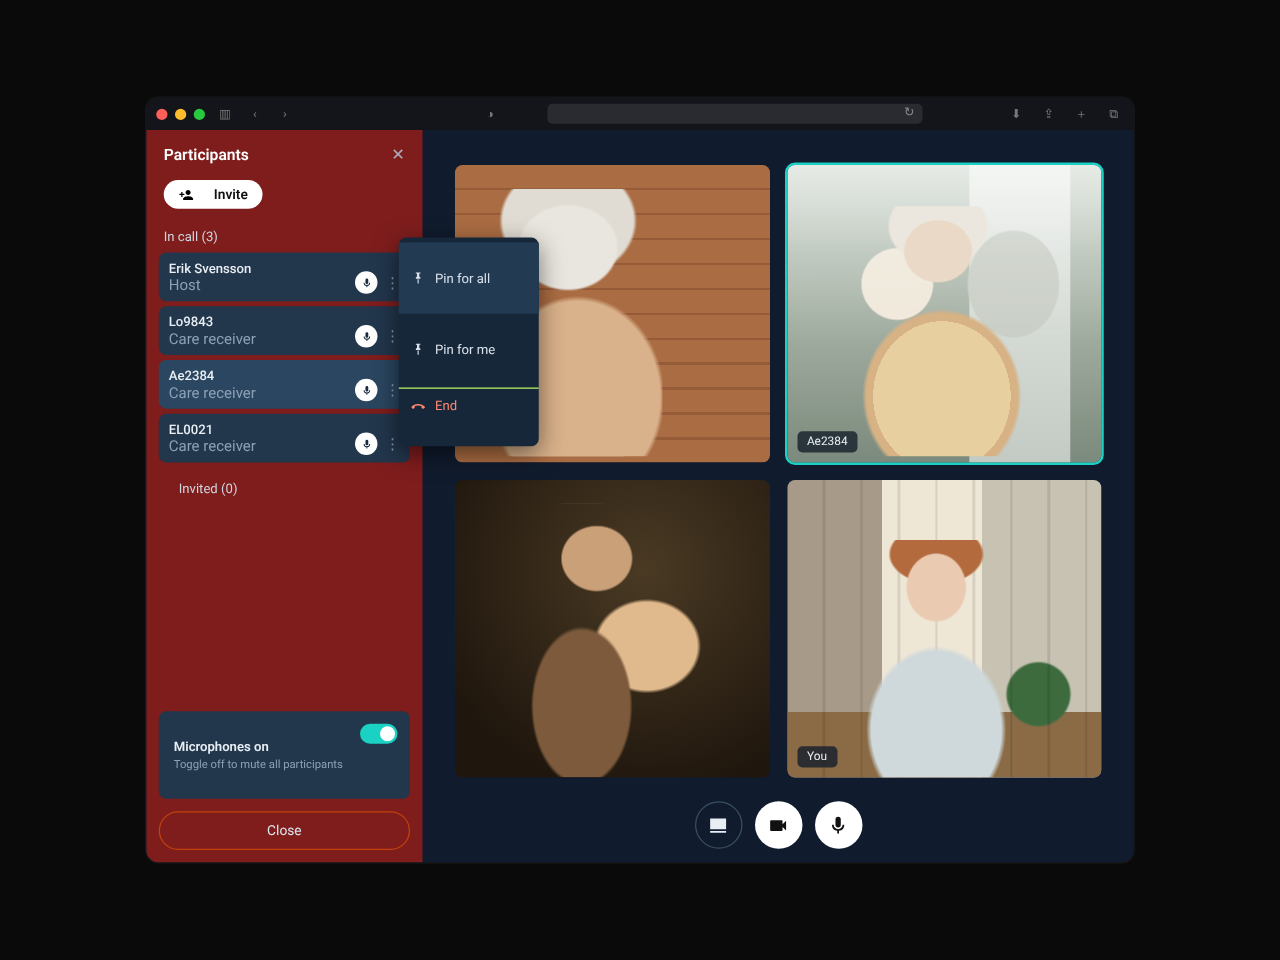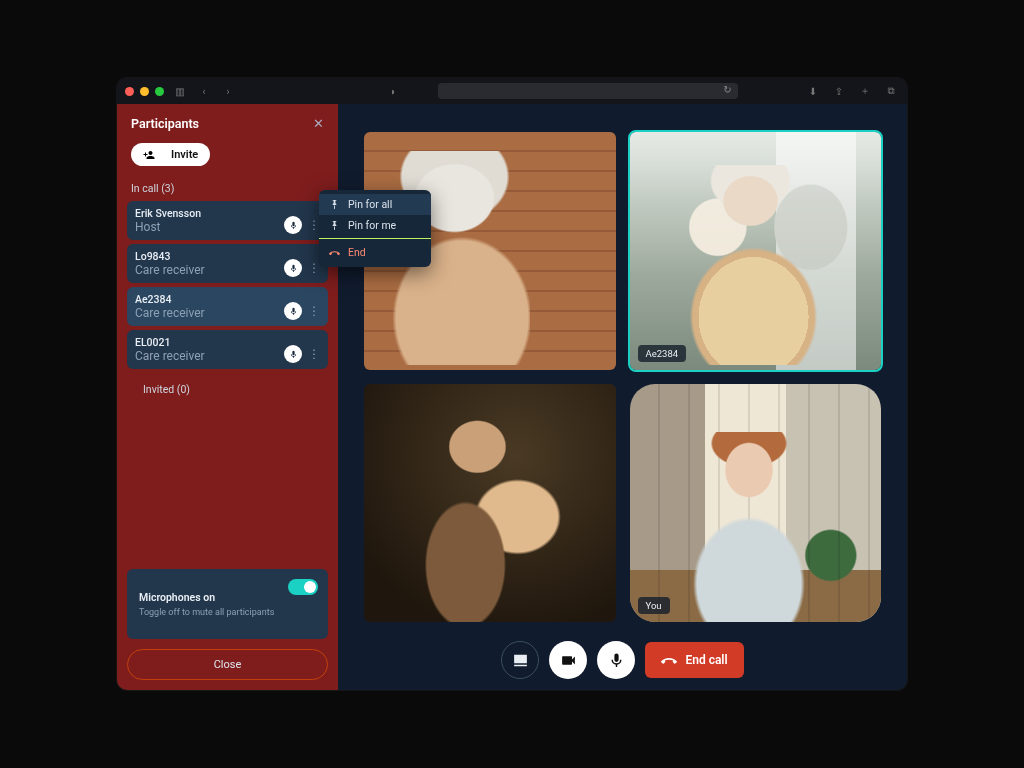--- a/index.html
+++ b/index.html
@@ -43,21 +43,21 @@
   .side-bottom{margin-top:auto;padding:10px;}
   .mic-toggle{background:#22364c;border-radius:6px;padding:22px 12px;display:flex;flex-direction:column;gap:3px;position:relative;}
   .mic-toggle .t1{color:#e9eef4;font-size:10.5px;font-weight:600;}
   .mic-toggle .t2{color:#8da0b5;font-size:9px;}
   .switch{position:absolute;right:10px;top:10px;width:30px;height:16px;background:#1bd1c3;border-radius:10px;}
   .switch::after{content:'';position:absolute;right:2px;top:2px;width:12px;height:12px;background:#fff;border-radius:50%;}
   .close-btn{margin-top:10px;width:100%;background:transparent;border:1px solid #c2410c;color:#dde5ee;border-radius:18px;padding:8px 0;font-size:11px;}
 
   
   .ctx{position:absolute; left:202px; top:86px; width:112px; background:#17273a; border-radius:6px; box-shadow:0 6px 20px rgba(0,0,0,.5); z-index:40; padding:4px 0; font-size:10.5px;}
-  .ctx-item{display:flex;align-items:center;gap:8px;padding:4px 10px;color:#d9e1ea;position:relative;}
+  .ctx-item{display:flex;align-items:center;gap:8px;padding:22px 10px;color:#d9e1ea;position:relative;}
   .ctx-item.hl{background:#223a52;}
   .ctx-item.end{color:#ff8a72;border-top:1px solid #bef264;margin-top:2px;padding-top:7px;}
   .ctx-item svg{width:11px;height:11px;fill:currentColor;flex-shrink:0;}
 
   
   .main{flex:1;display:flex;flex-direction:column;}
   .grid{flex:1;padding:28px 26px 8px;display:grid;grid-template-columns:1fr 1fr;grid-template-rows:1fr 1fr;gap:14px;}
   .tile{position:relative;border-radius:6px;overflow:hidden;background:#223;}
   .tile.pinned{outline:2px solid #1bd1c3;}
   .tag{position:absolute;left:8px;bottom:8px;background:rgba(20,30,42,.8);color:#e9eef4;font-size:9.5px;padding:3px 8px;border-radius:4px;}
@@ -93,21 +93,21 @@
   .tile.idx2{background:
     radial-gradient(circle at 60% 30%, #4a3a24 0%, #1f160d 80%);
   }
   .tile.idx2::after{content:'';position:absolute;left:10%;top:8%;width:80%;height:92%;
     background:
       radial-gradient(ellipse 50px 46px at 44% 20%, #caa079 0 55%, transparent 58%),
       radial-gradient(ellipse 70px 110px at 38% 74%, #7c5a3b 0 55%, transparent 58%),
       radial-gradient(ellipse 80px 70px at 64% 52%, #e0b98c 0 50%, transparent 54%);
   }
   .tile.idx3{background:
-    linear-gradient(90deg,#a79a88 0 30%, #efe7d6 30% 62%, #c7c2b2 62% 100%); border-radius: 25px;
+    linear-gradient(90deg,#a79a88 0 30%, #efe7d6 30% 62%, #c7c2b2 62% 100%);
   }
   .tile.idx3::before{content:'';position:absolute;inset:0;
     background:
       repeating-linear-gradient(90deg, transparent 0 28px, rgba(0,0,0,.1) 28px 30px) ,
       radial-gradient(circle 55px at 80% 72%, #3e6b3e 0 45%, transparent 48%),
       linear-gradient(180deg, transparent 0 78%, #8a6b46 78% 100%);
   }
   .tile.idx3::after{content:'';position:absolute;left:20%;top:20%;width:55%;height:80%;
     background:
       radial-gradient(ellipse 42px 48px at 50% 20%, #eacbb2 0 55%, transparent 58%),
@@ -276,23 +276,17 @@
         <div class="ctl white">
           <svg viewBox="0 0 24 24">
               <path d="M17 10.5V7a1 1 0 00-1-1H4a1 1 0 00-1 1v10a1 1 0 001 1h12a1 1 0 001-1v-3.5l4 4v-11l-4 4z"></path>
             </svg>
         </div>
         <div class="ctl white">
           <svg viewBox="0 0 24 24">
               <path d="M12 14a3 3 0 003-3V5a3 3 0 00-6 0v6a3 3 0 003 3zm5-3a5 5 0 01-10 0H5a7 7 0 006 6.9V21h2v-3.1A7 7 0 0019 11h-2z"></path>
             </svg>
         </div>
-        <button class="end-btn">
-          <svg viewBox="0 0 24 24">
-              <path d="M12 9C7 9 2.7 10.9.3 14c-.4.5-.3 1.2.2 1.6l2.3 1.8c.5.4 1.1.3 1.5-.1l1.8-2c.3-.3.4-.8.2-1.2l-.6-1.3c1.9-.7 4-1.1 6.3-1.1s4.4.4 6.3 1.1l-.6 1.3c-.2.4-.1.9.2 1.2l1.8 2c.4.4 1 .5 1.5.1l2.3-1.8c.5-.4.6-1.1.2-1.6C21.3 10.9 17 9 12 9z"></path>
-            </svg>
-          <span>End call</span>
-        </button>
       </div>
     </div>
 
   </div>
 </div>
 
 </body></html>

